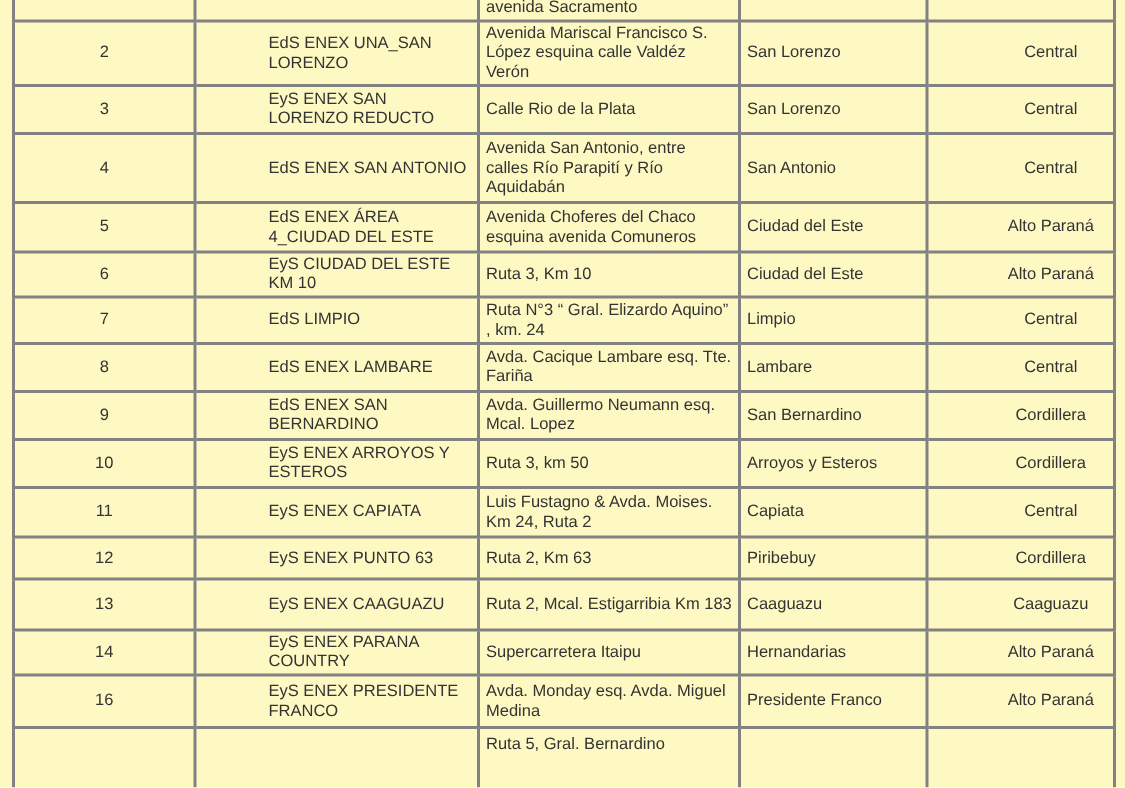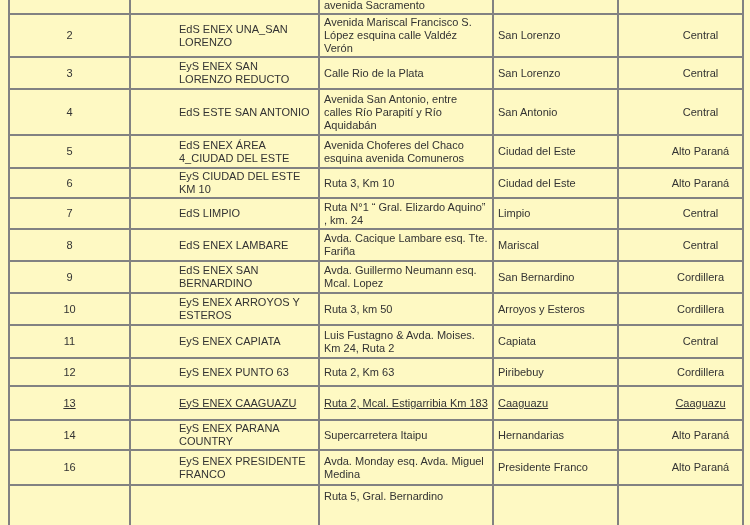--- a/index.html
+++ b/index.html
@@ -27,21 +27,21 @@
     overflow: hidden;
     word-wrap: break-word;
   }
   td.c-num  { text-align: center; }
   td.c-name { text-align: left; padding-left: 48px; }
   td.c-addr { text-align: left; }
   td.c-city { text-align: left; }
   td.c-dept { text-align: center; padding-left: 44px; }
   tr.rh43 { height: 43px; } tr.rh42 { height: 42px; } tr.rh32 { height: 32px; }
   tr.rh46 { height: 46px; } tr.rh33 { height: 33px; } tr.rh27 { height: 27px; }
-  tr.rh31 { height: 31px; } tr.rh28 { height: 28px; } tr.rh34 { height: 34px; text-decoration: underline; }
+  tr.rh31 { height: 31px; } tr.rh28 { height: 28px; } tr.rh34 { height: 34px; }
   tr.rh30 { height: 30px; } tr.rh35 { height: 35px; margin-top: 24px; } tr.rh60 { height: 60px; }
   tr.partial-top td    { vertical-align: bottom; padding-bottom: 1px; }
   tr.partial-bottom td { vertical-align: top;    padding-top: 4px; }
 </style>
 </head>
 <body>
 
 <div class="page">
   <table class="stations">
     <colgroup>
@@ -68,21 +68,21 @@
       </tr>
       <tr class="rh32">
         <td class="c-num">3</td>
         <td class="c-name">EyS ENEX SAN LORENZO REDUCTO</td>
         <td class="c-addr">Calle Rio de la Plata</td>
         <td class="c-city">San Lorenzo</td>
         <td class="c-dept">Central</td>
       </tr>
       <tr class="rh46">
         <td class="c-num">4</td>
-        <td class="c-name">EdS ESTE SAN ANTONIO</td>
+        <td class="c-name">EdS ENEX SAN ANTONIO</td>
         <td class="c-addr">Avenida San Antonio, entre calles Río Parapití y Río Aquidabán</td>
         <td class="c-city">San Antonio</td>
         <td class="c-dept">Central</td>
       </tr>
       <tr class="rh33">
         <td class="c-num">5</td>
         <td class="c-name">EdS ENEX ÁREA 4_CIUDAD DEL ESTE</td>
         <td class="c-addr">Avenida Choferes del Chaco esquina avenida Comuneros</td>
         <td class="c-city">Ciudad del Este</td>
         <td class="c-dept">Alto Paraná</td>
@@ -90,29 +90,29 @@
       <tr class="rh27">
         <td class="c-num">6</td>
         <td class="c-name">EyS CIUDAD DEL ESTE KM 10</td>
         <td class="c-addr">Ruta 3, Km 10</td>
         <td class="c-city">Ciudad del Este</td>
         <td class="c-dept">Alto Paraná</td>
       </tr>
       <tr class="rh31">
         <td class="c-num">7</td>
         <td class="c-name">EdS LIMPIO</td>
-        <td class="c-addr">Ruta N°1 “ Gral. Elizardo Aquino” , km. 24</td>
+        <td class="c-addr">Ruta N°3 “ Gral. Elizardo Aquino” , km. 24</td>
         <td class="c-city">Limpio</td>
         <td class="c-dept">Central</td>
       </tr>
       <tr class="rh32">
         <td class="c-num">8</td>
         <td class="c-name">EdS ENEX LAMBARE</td>
         <td class="c-addr">Avda. Cacique Lambare esq. Tte. Fariña</td>
-        <td class="c-city">Mariscal</td>
+        <td class="c-city">Lambare</td>
         <td class="c-dept">Central</td>
       </tr>
       <tr class="rh32">
         <td class="c-num">9</td>
         <td class="c-name">EdS ENEX SAN BERNARDINO</td>
         <td class="c-addr">Avda. Guillermo Neumann esq. Mcal. Lopez</td>
         <td class="c-city">San Bernardino</td>
         <td class="c-dept">Cordillera</td>
       </tr>
       <tr class="rh32">

